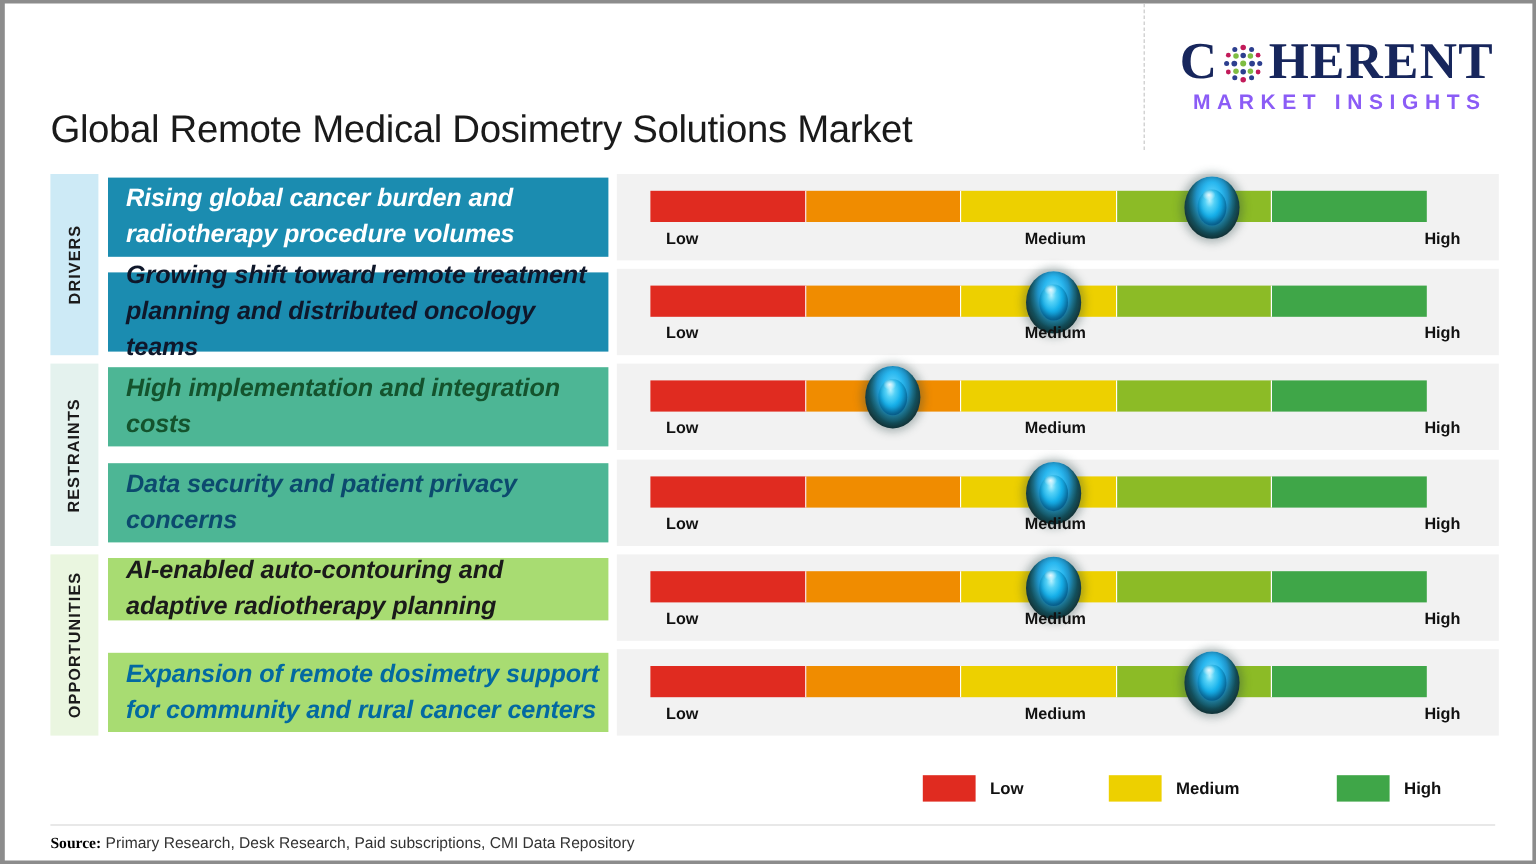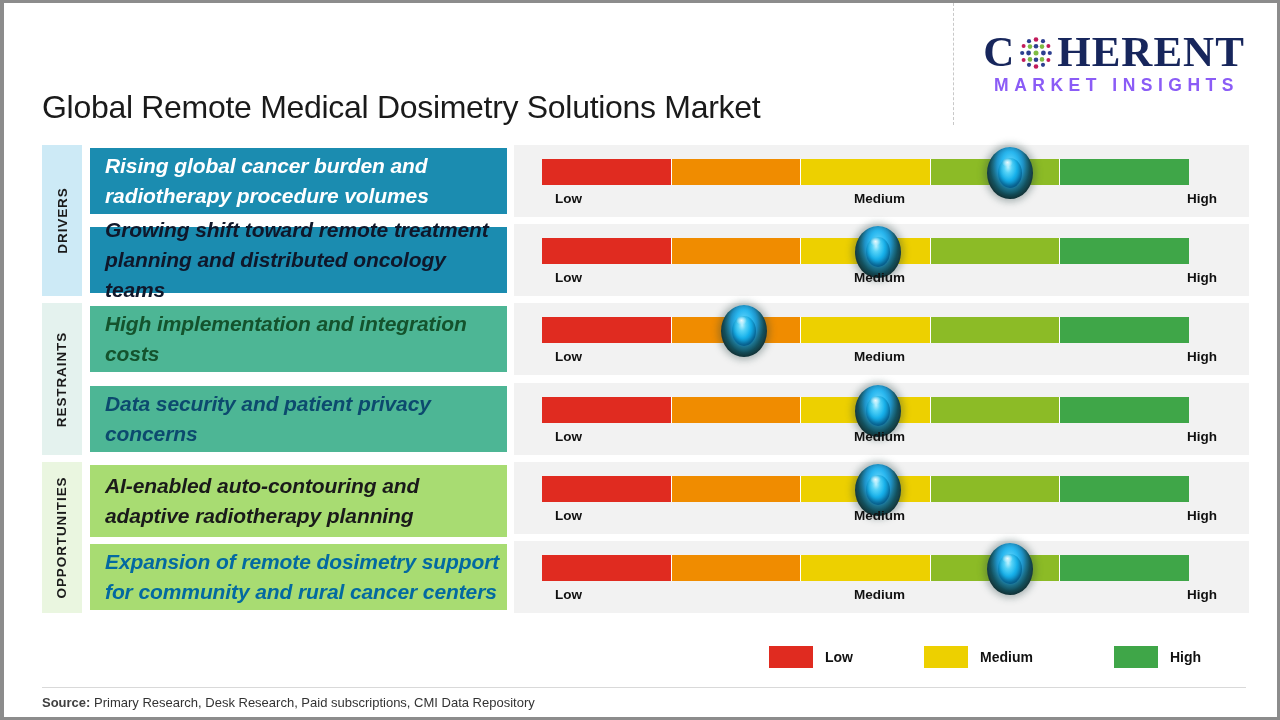--- a/index.html
+++ b/index.html
@@ -128,21 +128,21 @@
   .legend-tx{font-size:14px;font-weight:bold;color:#111;}
 
   
   .footer-rule{
     position:absolute;left:38px;top:684px;width:1204px;height:1px;background:#d9d9d9;
   }
   .source{
     position:absolute;left:38px;top:692px;
     font-size:13px;color:#333;
   }
-  .source b{color:#404040;}
+  .source b{color:#000000;font-family:Liberation Serif, serif;}
 </style>
 </head>
 <body>
 
 <div id="page">
 
   <div class="header">
     <div class="title2">Global Remote Medical Dosimetry Solutions Market</div>
     <div class="dashline"></div>
 
@@ -197,21 +197,21 @@
       </div>
       <div class="factor" style="top: 224px; height: 66px; background: rgb(27, 140, 176);">
         <span style="color: #0f172a;">Growing shift toward remote treatment planning and distributed oncology teams</span>
       </div>
       <div class="factor" style="top: 303px; height: 66px; background: rgb(77, 182, 149);">
         <span style="color: #14532d;">High implementation and integration costs</span>
       </div>
       <div class="factor" style="top: 383px; height: 66px; background: rgb(77, 182, 149);">
         <span style="color: #0c4a6e;">Data security and patient privacy concerns</span>
       </div>
-      <div class="factor" style="top: 462px; height: 72px; background: rgb(168, 220, 114);">
+      <div class="factor" style="top: 462px; height: 52px; background: rgb(168, 220, 114);">
         <span style="color: rgb(26, 26, 26);">AI-enabled auto-contouring and adaptive radiotherapy planning</span>
       </div>
       <div class="factor" style="top: 541px; height: 66px; background: rgb(168, 220, 114);">
         <span style="color: #0369a1;">Expansion of remote dosimetry support for community and rural cancer centers</span>
       </div>
       <div class="gauge-panel" style="top: 142px; height: 72px;">
         <div class="bar">
           <div class="seg" style="background: rgb(224, 43, 32);"></div>
           <div class="seg" style="background: rgb(240, 140, 0);"></div>
           <div class="seg" style="background: rgb(237, 208, 0);"></div>

